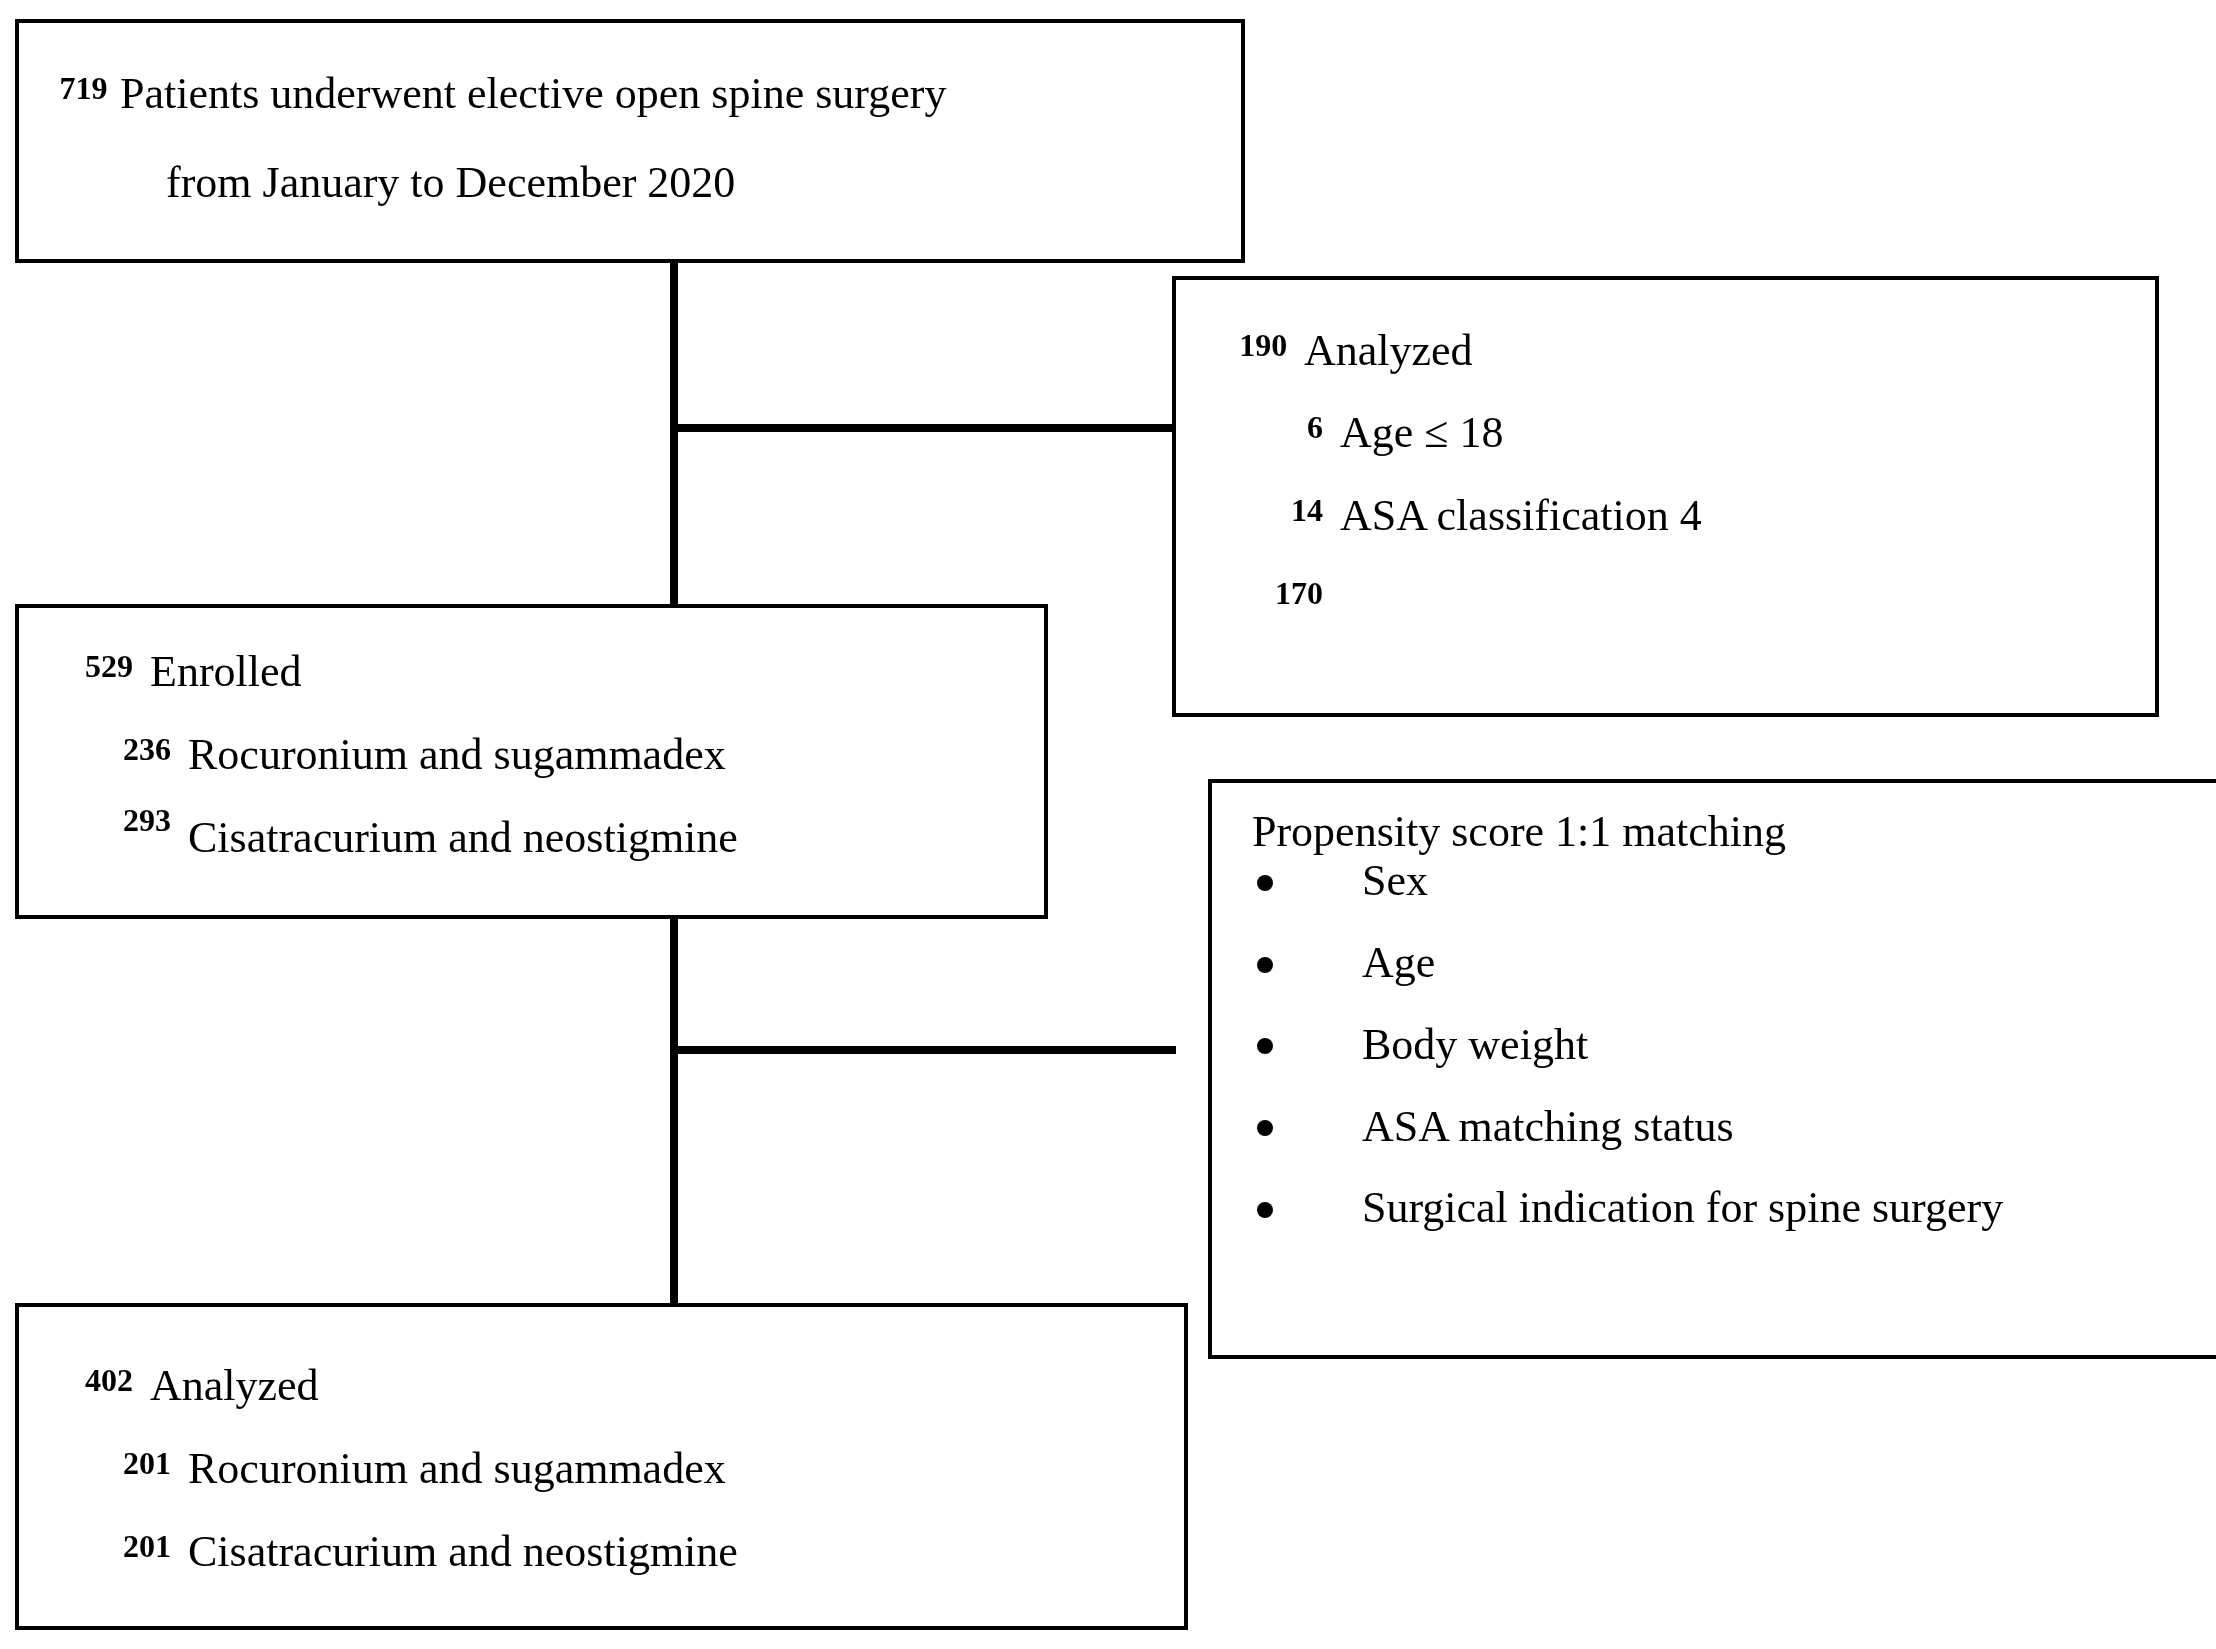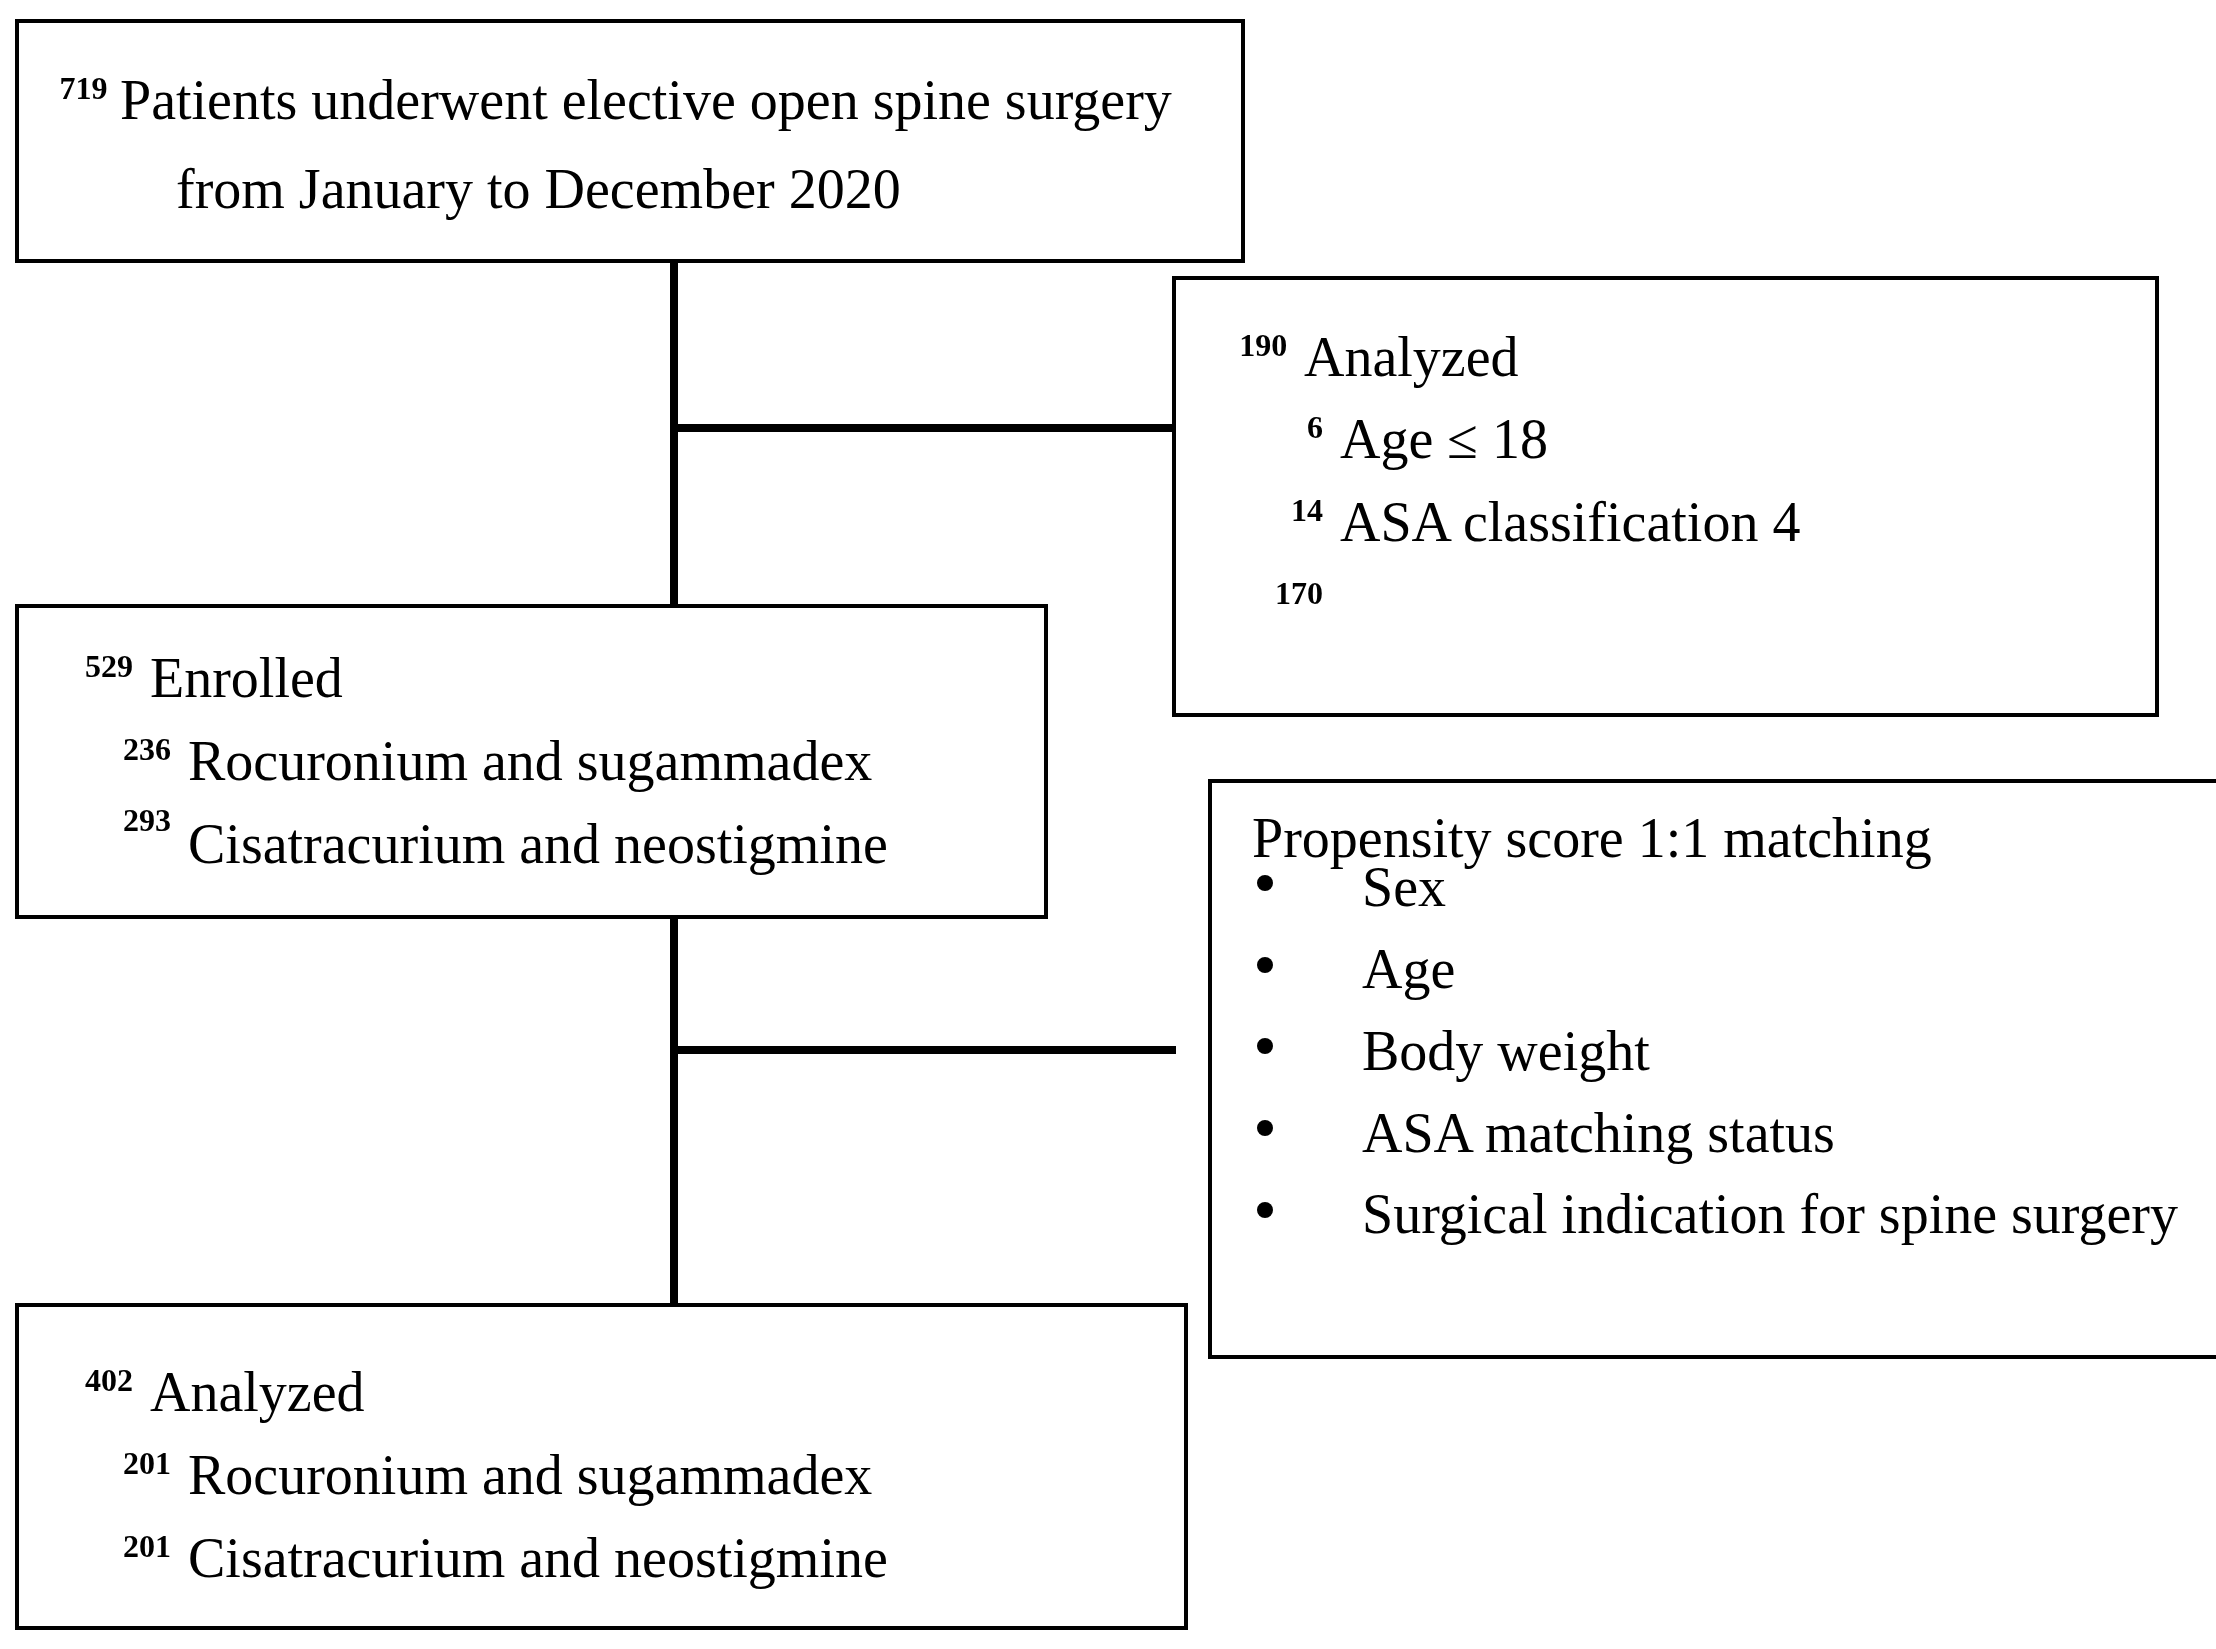--- a/index.html
+++ b/index.html
@@ -48,21 +48,21 @@
   .num-right {
     position: absolute;
     text-align: right;
     font-weight: bold;
     font-size: 32px;
     line-height: 1.0;
     white-space: nowrap;
   }
   .lbl {
     position: absolute;
-    font-size: 56px;
+    font-size: 44px;
     line-height: 1.0;
     white-space: nowrap;
   }
   .bullet-dot {
     position: absolute;
     width: 16.4px;
     height: 16.4px;
     border-radius: 50%;
     background: #000000;
   }
@@ -77,21 +77,21 @@
   <div class="line-h" style="left:670px; top:424px; width:506px;"></div>
 
   <div class="line-v" style="left:670px; top:914px; height:394px;"></div>
 
   <div class="line-h" style="left:670px; top:1046px; width:506px;"></div>
 
   <div class="box" style="left:15px; top:19px; width:1230px; height:244px;">
     <div class="box-inner">
       <div class="num-right" style="left:20.4px; top:49px; width:68px;">719</div>
       <div class="lbl" style="left:101px; top:49px;">Patients underwent elective open spine surgery</div>
-      <div class="lbl" style="left:147px; top:138px;margin-left:10px;">from January to December 2020</div>
+      <div class="lbl" style="left:147px; top:138px;">from January to December 2020</div>
     </div>
   </div>
 
   <div class="box" style="left:1172px; top:276px; width:987px; height:441px;">
     <div class="box-inner">
       <div class="num-right" style="left:12.3px; top:49px; width:99px;">190</div>
       <div class="lbl" style="left:128px; top:49px;">Analyzed</div>
 
       <div class="num-right" style="left:48px; top:131px; width:99px;">6</div>
       <div class="lbl" style="left:164px; top:131px;">Age ≤ 18</div>

